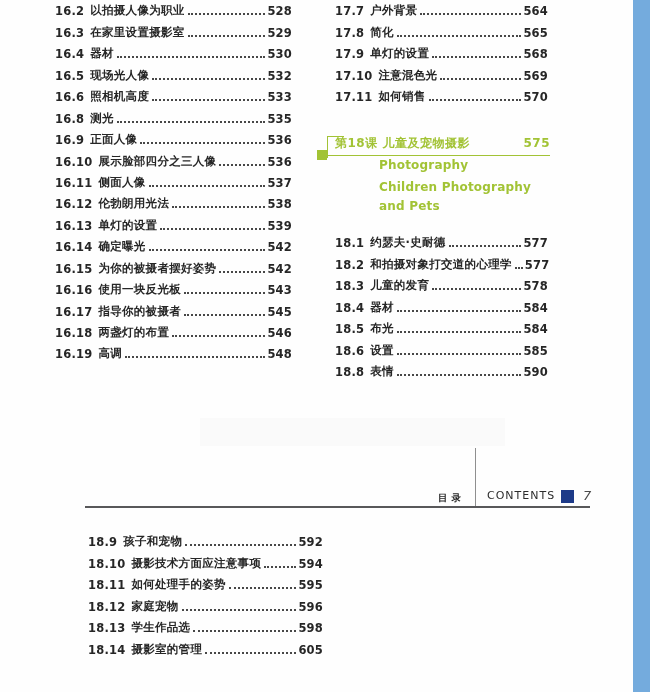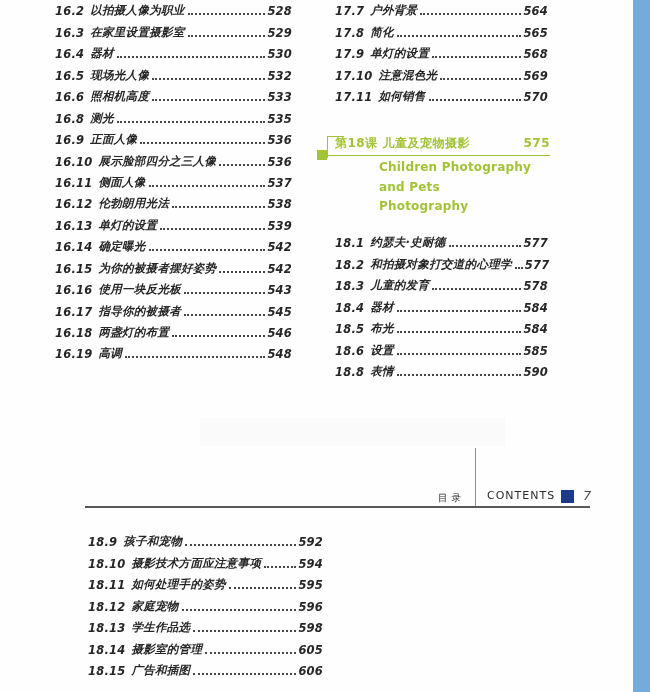--- a/index.html
+++ b/index.html
@@ -16,21 +16,21 @@
   
   .col{position:absolute;}
   .col-ch16{left:55px;top:0;width:237px;}
   .col-ch17{left:335px;top:0;width:213px;}
   .col-ch18{left:335px;top:232px;width:213px;}
   .col-ch18b{left:88px;top:531px;width:235px;}
 
   .toc-row{
     display:flex;align-items:flex-end;height:21.45px;
     box-sizing:border-box;padding-bottom:3px;
-    font-size:11.5px;font-weight:bold;white-space:nowrap;font-style:italic;
+    font-size:11.5px;font-weight:bold;white-space:nowrap;
   }
   .toc-row .no{margin-right:6px;letter-spacing:.2px;}
   .toc-row .ti{letter-spacing:.3px;}
   .toc-row .dots{
     flex:1 1 auto;min-width:8px;height:0;
     border-bottom:2px dotted #474747;margin:0 2px 3px 3px;
   }
   .toc-row .pg{letter-spacing:.2px;}
 
   
@@ -42,21 +42,21 @@
   .ch-line1{display:flex;align-items:baseline;padding-left:10px;font-size:12px;font-weight:bold;letter-spacing:.5px;}
   .ch-line1 .ch-title{flex:1 1 auto;}
   .ch-underline{margin-top:3px;border-bottom:1.5px solid var(--accent-green,#a2c335);}
   .ch-sub{padding-left:54px;font-size:12px;font-weight:bold;line-height:19.5px;letter-spacing:.2px;}
   .ch-sub.first{margin-top:2px;}
 
   
   .f-hline{position:absolute;left:85px;top:506px;width:505px;height:2px;background:#58585a;}
   .f-vline{position:absolute;left:475px;top:448px;width:1px;height:58px;background:#8f8f8f;}
   .f-cn{position:absolute;left:390px;top:492px;width:75px;text-align:right;
-    font-size:9.5px;font-weight:normal;letter-spacing:4px;color:#1f1f1f;}
+    font-size:9.5px;font-weight:bold;letter-spacing:4px;color:#1f1f1f;}
   .f-en{position:absolute;left:487px;top:489px;font-size:11px;letter-spacing:1px;color:#2c2c2c;}
   .f-sq{position:absolute;left:561px;top:490px;width:13px;height:13px;background:var(--footer-navy,#1d3a88);}
   .f-pg{position:absolute;left:583px;top:488px;font-size:13px;font-style:italic;color:#4a4a4a;}
 </style>
 </head>
 <body>
 
 <div class="page">
 
   <div class="seam"></div>
@@ -200,22 +200,22 @@
     </div>
 
   <div class="ch18">
     <span class="ch-bracket"></span>
     <span class="ch-square"></span>
     <div class="ch-line1">
       <span class="ch-title">第18课 儿童及宠物摄影</span>
       <span class="ch-page">575</span>
     </div>
     <div class="ch-underline"></div>
+    <div class="ch-sub">Photography</div>
     <div class="ch-sub first">Children Photography and Pets</div>
-    <div class="ch-sub">Photography</div>
   </div>
 
   <div class="col col-ch18">
       <div class="toc-row">
         <span class="no">18.1</span>
         <span class="ti">约瑟夫·史耐德</span>
         <span class="dots"></span>
         <span class="pg">577</span>
       </div>
       <div class="toc-row">
@@ -293,22 +293,16 @@
         <span class="ti">学生作品选</span>
         <span class="dots"></span>
         <span class="pg">598</span>
       </div>
       <div class="toc-row">
         <span class="no">18.14</span>
         <span class="ti">摄影室的管理</span>
         <span class="dots"></span>
         <span class="pg">605</span>
       </div>
-      <div class="toc-row">
-        <span class="no">18.15</span>
-        <span class="ti">广告和插图</span>
-        <span class="dots"></span>
-        <span class="pg">606</span>
-      </div>
     </div>
 
   <div class="blue-bar"></div>
 </div>
 
 </body></html>

